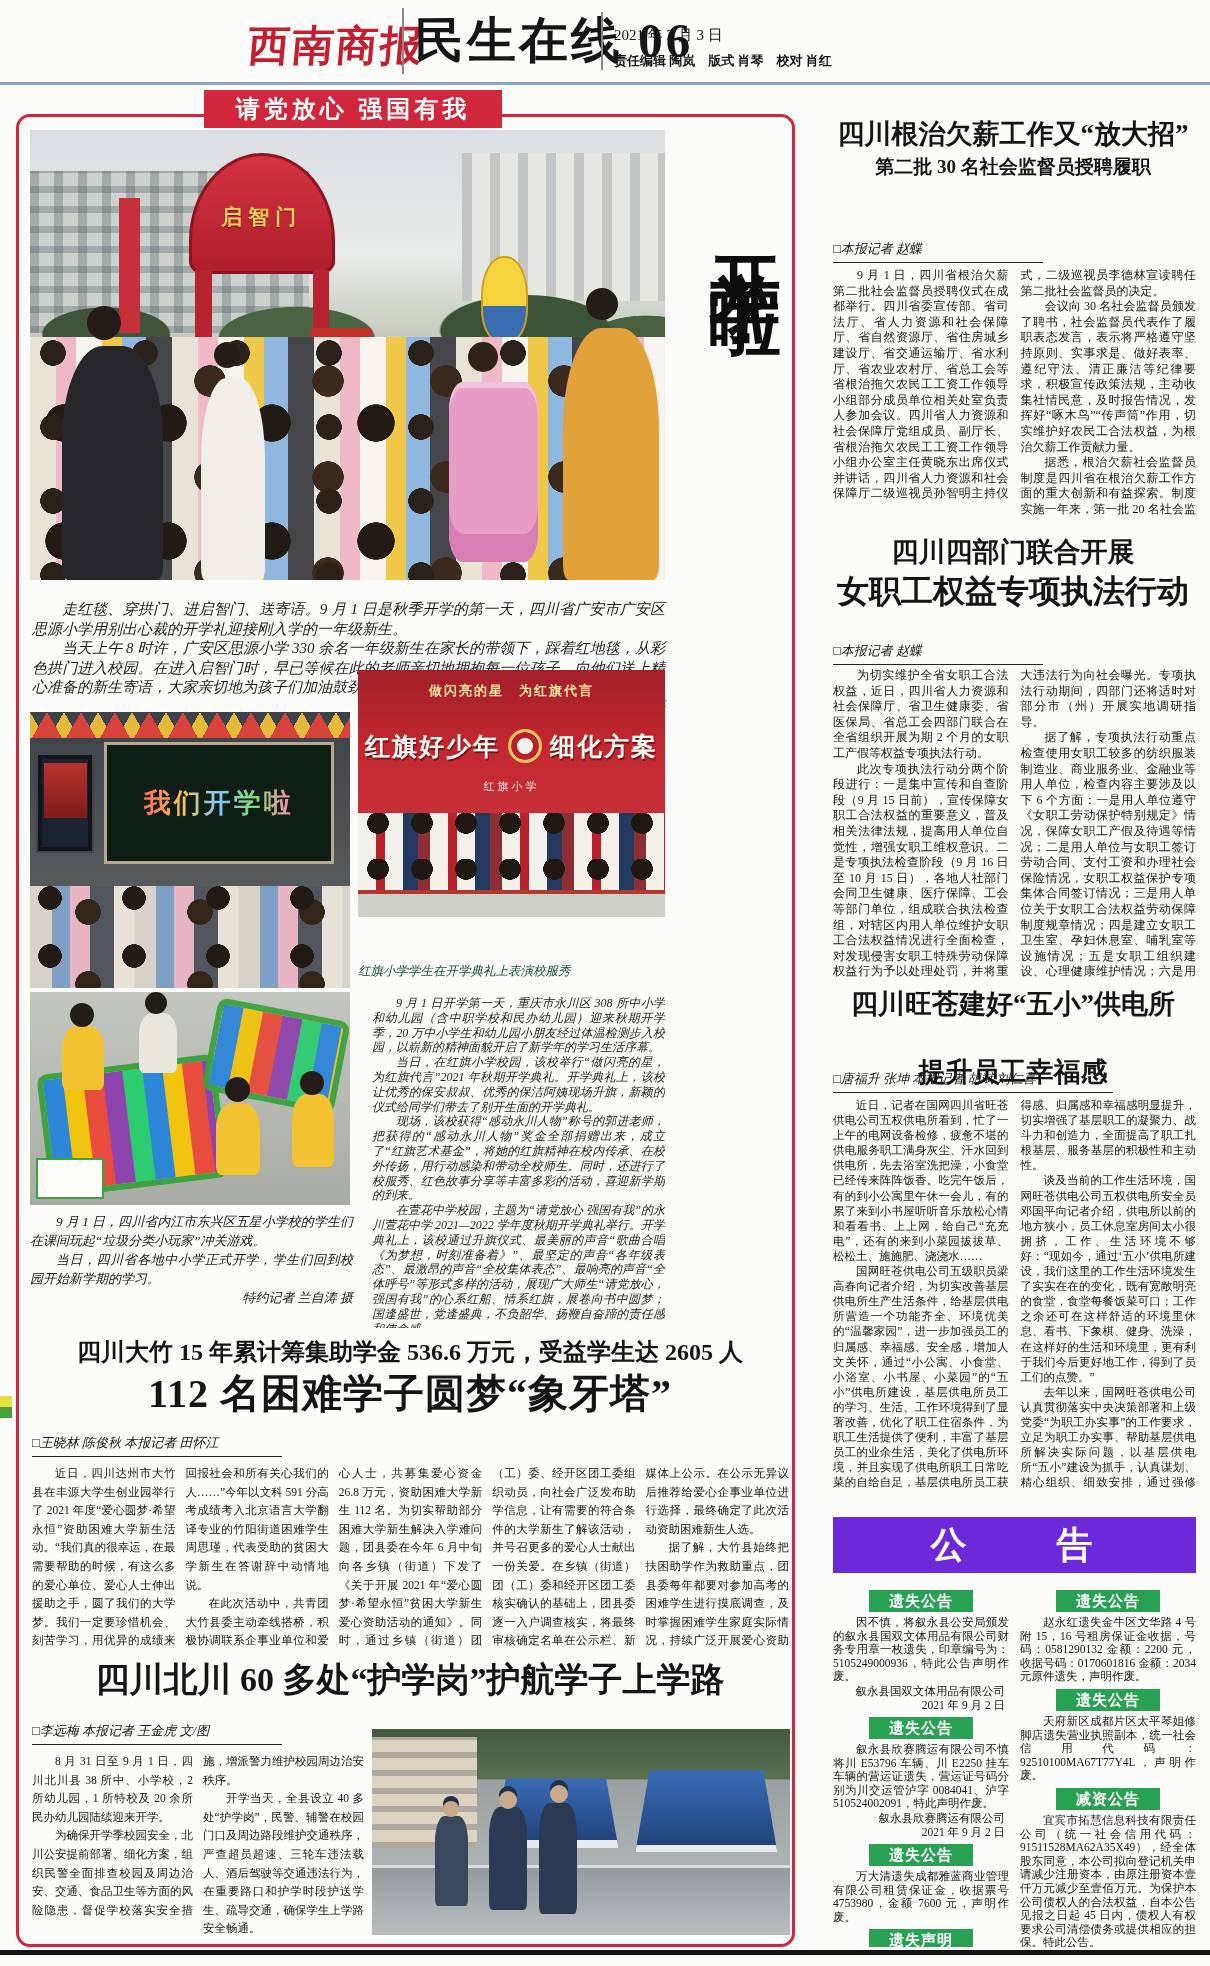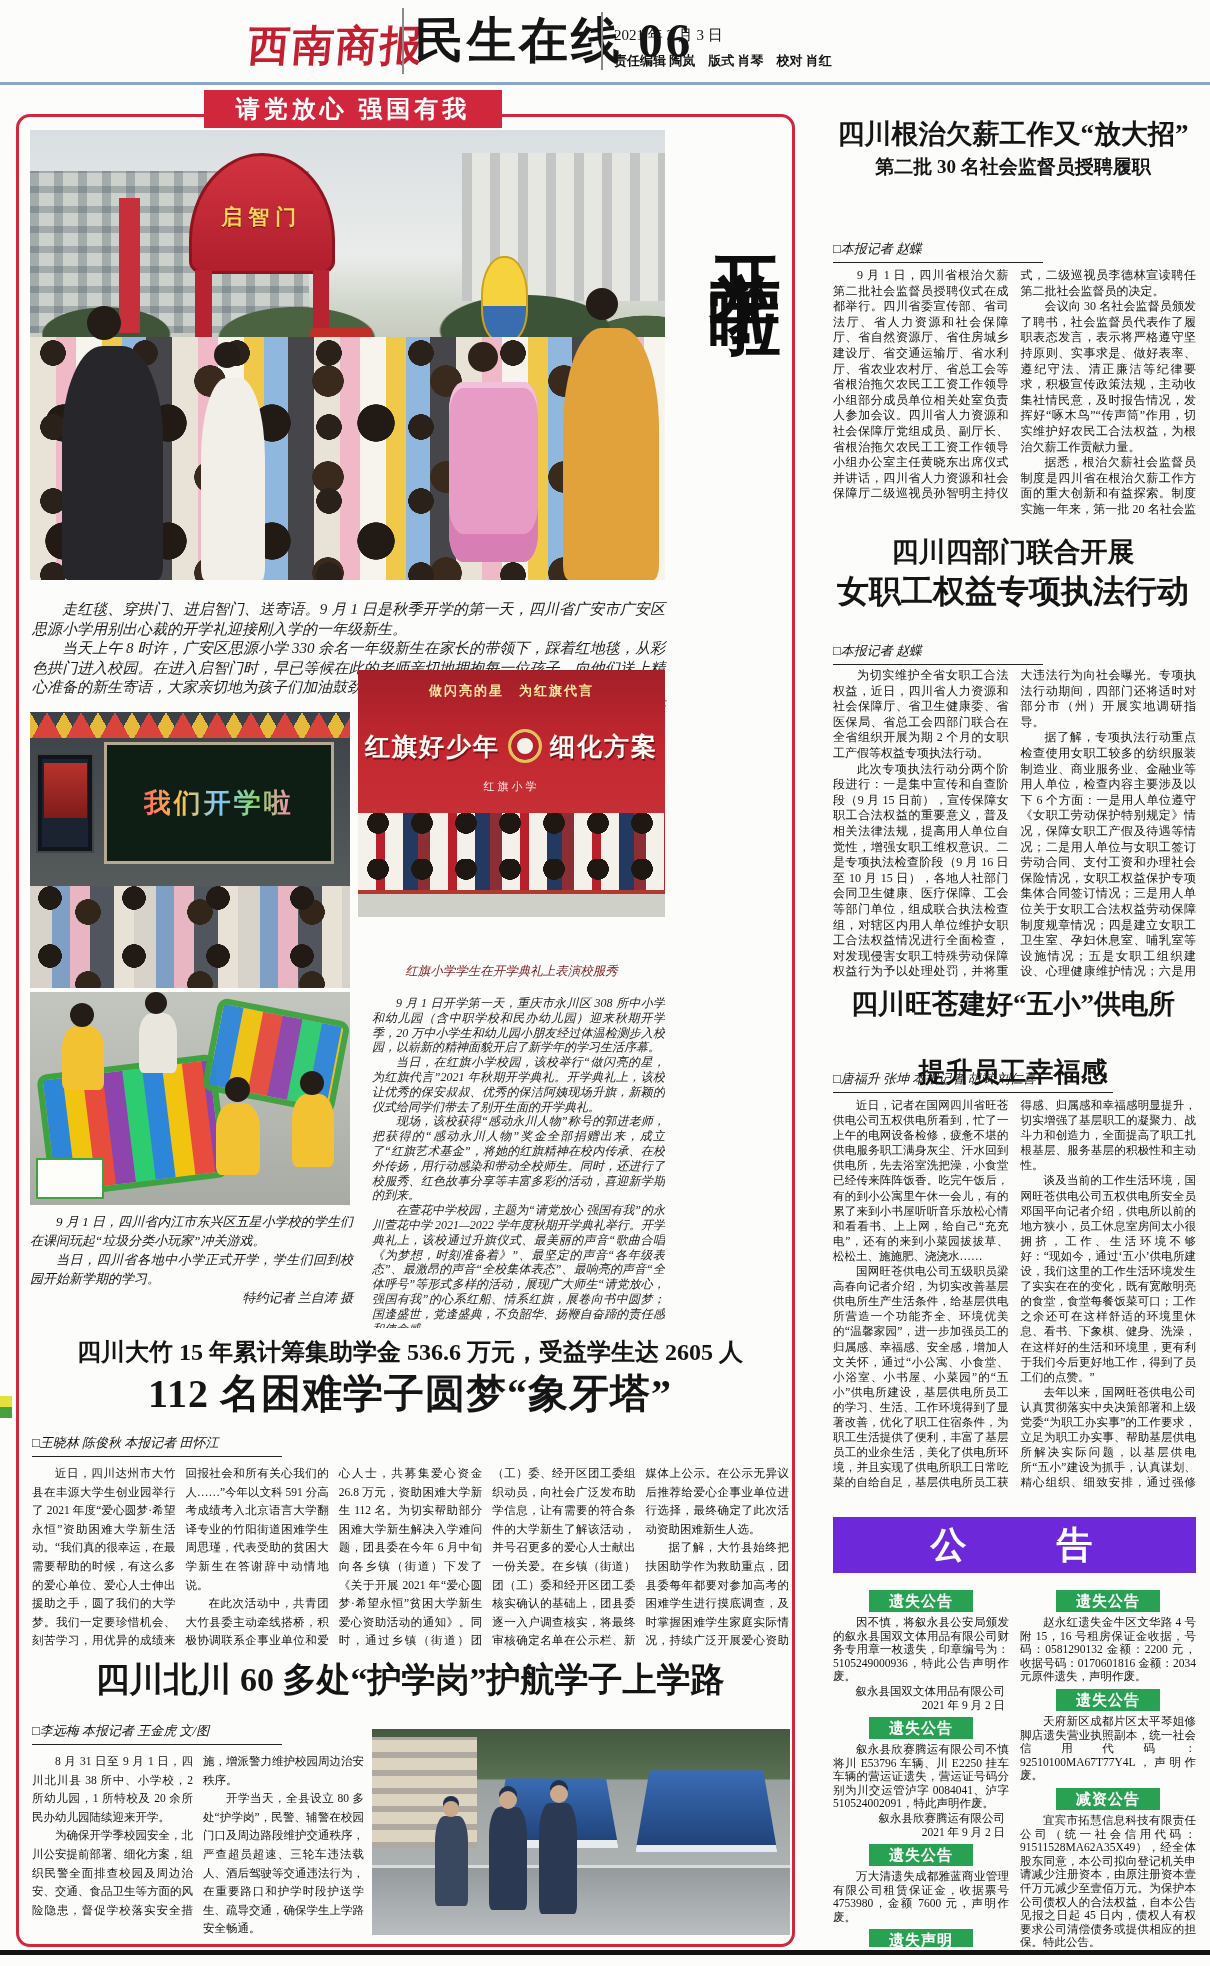--- a/index.html
+++ b/index.html
@@ -109,22 +109,22 @@
   .fl-emblem { width:34px; height:34px; border-radius:50%; background:#f4f1e8;
                border:3px solid #e2c35a; box-shadow:inset 0 0 0 6px #b5242c; }
   .fl-school { left:0; top:44%; width:100%; text-align:center; color:#ffe9e9; font-size:11px; letter-spacing:3px; }
   .fl-kids { left:0; bottom:11%; width:100%; height:31%;
      background-image:
        radial-gradient(circle 11px at 20px 10px, #1f1812 97%, transparent),
        repeating-linear-gradient(90deg,#f4f1ea 0 18px,#b8202c 18px 27px,#f4f1ea 27px 45px,#24395f 45px 60px,#8c2f35 60px 72px);
      background-size:44px 46px, auto; }
   .fl-ground { left:0; bottom:0; width:100%; height:11%; background:#cfd0c7;
                box-shadow:inset 0 4px 0 #b2392f; }
-  .flag-caption { left:358px; top:963px; width:307px; text-align:center; font-size:12.5px;
-                  font-style:italic; color:#7f1d1d; }
+  .flag-caption { left:358px; top:963px; width:307px; text-align:left; font-size:12.5px;
+                  font-style:italic; color:#14532d; }
 
   
   .photo-games { left:30px; top:992px; width:320px; height:213px;
                  background:linear-gradient(#c3c6be 0%,#b4b7af 60%,#a8aba3 100%); }
   .gm-mat { border:6px solid #3da23f; border-radius:10px;
      background:repeating-linear-gradient(90deg,#2e86d9 0 20px,#f1c40f 20px 40px,#e74c3c 40px 60px,#8e44ad 60px 80px,#2ecc71 80px 100px); }
   .gm-mat1 { left:4%; top:34%; width:56%; height:58%; transform:rotate(-7deg); }
   .gm-mat2 { left:56%; top:8%; width:42%; height:44%; transform:rotate(11deg); opacity:.95; }
   .gm-kid-body { background:#f2c233; border-radius:35% 35% 12% 12%; }
   .gk1 { left:10%; top:16%; width:13%; height:30%; }
@@ -315,21 +315,21 @@
   <p class="bp">近日，四川达州市大竹县在丰源大学生创业园举行了 2021 年度“爱心圆梦·希望永恒”资助困难大学新生活动。“我们真的很幸运，在最需要帮助的时候，有这么多的爱心单位、爱心人士伸出援助之手，圆了我们的大学梦。我们一定要珍惜机会、刻苦学习，用优异的成绩来回报社会和所有关心我们的人……”今年以文科 591 分高考成绩考入北京语言大学翻译专业的竹阳街道困难学生周思瑾，代表受助的贫困大学新生在答谢辞中动情地说。</p>
   <p class="bp">在此次活动中，共青团大竹县委主动牵线搭桥，积极协调联系企事业单位和爱心人士，共募集爱心资金 26.8 万元，资助困难大学新生 112 名。为切实帮助部分困难大学新生解决入学难问题，团县委在今年 6 月中旬向各乡镇（街道）下发了《关于开展 2021 年“爱心圆梦·希望永恒”贫困大学新生爱心资助活动的通知》。同时，通过乡镇（街道）团（工）委、经开区团工委组织动员，向社会广泛发布助学信息，让有需要的符合条件的大学新生了解该活动，并号召更多的爱心人士献出一份关爱。在乡镇（街道）团（工）委和经开区团工委核实确认的基础上，团县委逐一入户调查核实，将最终审核确定名单在公示栏、新媒体上公示。在公示无异议后推荐给爱心企事业单位进行选择，最终确定了此次活动资助困难新生人选。</p>
   <p class="bp">据了解，大竹县始终把扶困助学作为救助重点，团县委每年都要对参加高考的困难学生进行摸底调查，及时掌握困难学生家庭实际情况，持续广泛开展爱心资助活动。自 2007 年以来，累计筹集助学金 536.6 万元，受益学生达 2605 人，为困难家庭学生解了燃眉之急，让他们圆了大学梦。</p>
 </div>
 
 <div class="abs bc-headline">四川北川 60 多处“护学岗”护航学子上学路</div>
 <div class="abs byline bc-byline">□李远梅 本报记者 王金虎 文/图</div>
 <div class="abs bc-body">
   <p class="bp">8 月 31 日至 9 月 1 日，四川北川县 38 所中、小学校，2 所幼儿园，1 所特校及 20 余所民办幼儿园陆续迎来开学。</p>
   <p class="bp">为确保开学季校园安全，北川公安提前部署、细化方案，组织民警全面排查校园及周边治安、交通、食品卫生等方面的风险隐患，督促学校落实安全措施，增派警力维护校园周边治安秩序。</p>
-  <p class="bp">开学当天，全县设立 80 多处“护学岗”，民警、辅警在校园门口及周边路段维护交通秩序，严查超员超速、三轮车违法载人、酒后驾驶等交通违法行为，在重要路口和护学时段护送学生、疏导交通，确保学生上学路安全畅通。</p>
+  <p class="bp">开学当天，全县设立 40 多处“护学岗”，民警、辅警在校园门口及周边路段维护交通秩序，严查超员超速、三轮车违法载人、酒后驾驶等交通违法行为，在重要路口和护学时段护送学生、疏导交通，确保学生上学路安全畅通。</p>
 </div>
 <div class="abs photo photo-police">
   <div class="po-bldg"></div>
   <div class="po-tent po-tent1"></div>
   <div class="po-tent po-tent2"></div>
   <div class="po-road"></div>
   <div class="po-cop-body pc1"></div>
   <div class="po-cop-body pc2"></div>
   <div class="po-cop-body pc3"></div>
   <div class="po-head ph1"></div>

